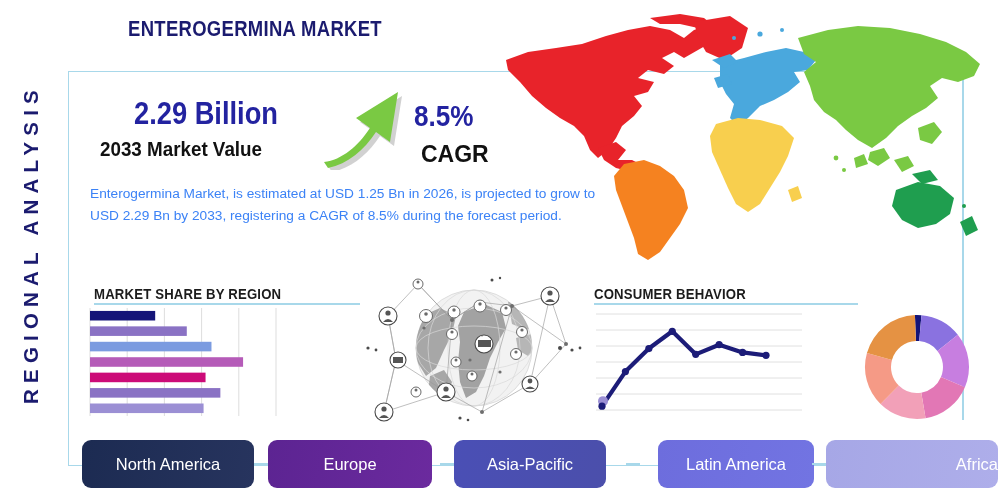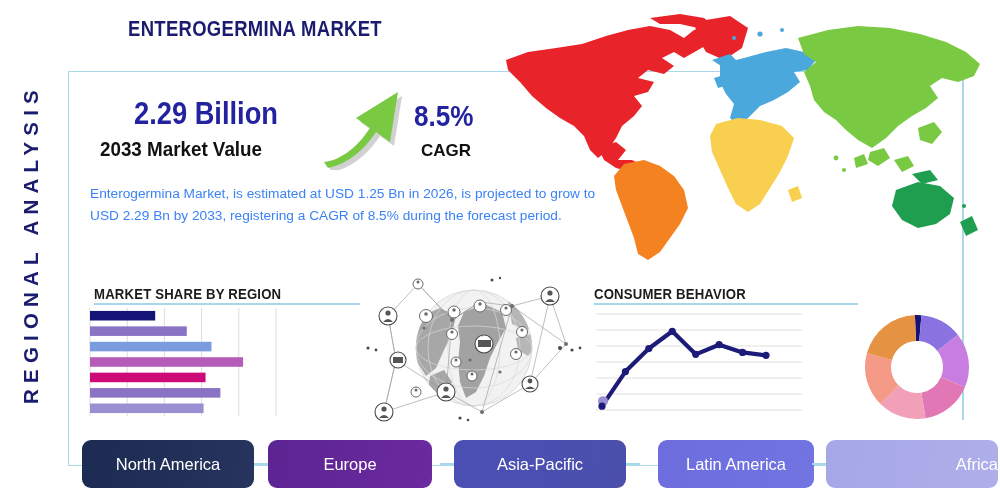--- a/index.html
+++ b/index.html
@@ -69,21 +69,21 @@
     transform:scaleX(0.94); transform-origin:left center;
   }
   .kpi-cagr {
     position:absolute; left:414px; top:100px;
     font-size:29px; font-weight:bold; color:#2323a0;
     transform:scaleX(0.9); transform-origin:left center;
     font-family:"Liberation Sans Narrow","Liberation Sans", sans-serif;
   }
   .kpi-cagr-caption {
     position:absolute; left:421px; top:141px;
-    font-size:17px; font-weight:bold; color:#111111;text-align:right;
+    font-size:23px; font-weight:bold; color:#111111;text-align:right;
   }
   .arrow-wrap { position:absolute; left:318px; top:88px; width:90px; height:82px; }
 
   
   .desc {
     position:absolute; left:90px; top:183px; width:510px;
     font-size:13.7px; line-height:21.5px; color:#3b82f6;
   }
 
   
@@ -385,21 +385,21 @@
 
   <div class="tabs" id="tabs-row">
       <div class="tab" style="left: 0px; width: 172px; background: linear-gradient(100deg, rgb(28, 43, 82), rgb(39, 52, 94));">
         <span>North America</span>
       </div>
       <div class="tab-connector" style="left: 172px; width: 14px;"></div>
       <div class="tab" style="left: 186px; width: 164px; background: linear-gradient(100deg, rgb(92, 36, 146), rgb(107, 42, 158));">
         <span>Europe</span>
       </div>
       <div class="tab-connector" style="left: 358px; width: 14px;"></div>
-      <div class="tab" style="left: 372px; width: 172px; background: linear-gradient(100deg, rgb(74, 79, 181), rgb(75, 79, 171));">
+      <div class="tab" style="left: 372px; width: 152px; background: linear-gradient(100deg, rgb(74, 79, 181), rgb(75, 79, 171));">
         <span>Asia-Pacific</span>
       </div>
       <div class="tab-connector" style="left: 544px; width: 14px;"></div>
       <div class="tab" style="left: 576px; width: 156px; background: linear-gradient(100deg, rgb(109, 109, 221), rgb(114, 116, 226));">
         <span>Latin America</span>
       </div>
       <div class="tab-connector" style="left: 730px; width: 14px;"></div>
       <div class="tab" style="left: 744px; width: 172px; background: linear-gradient(100deg, rgb(166, 167, 230), rgb(174, 174, 234)); justify-content: flex-end;">
         <span>Africa</span>
       </div>

